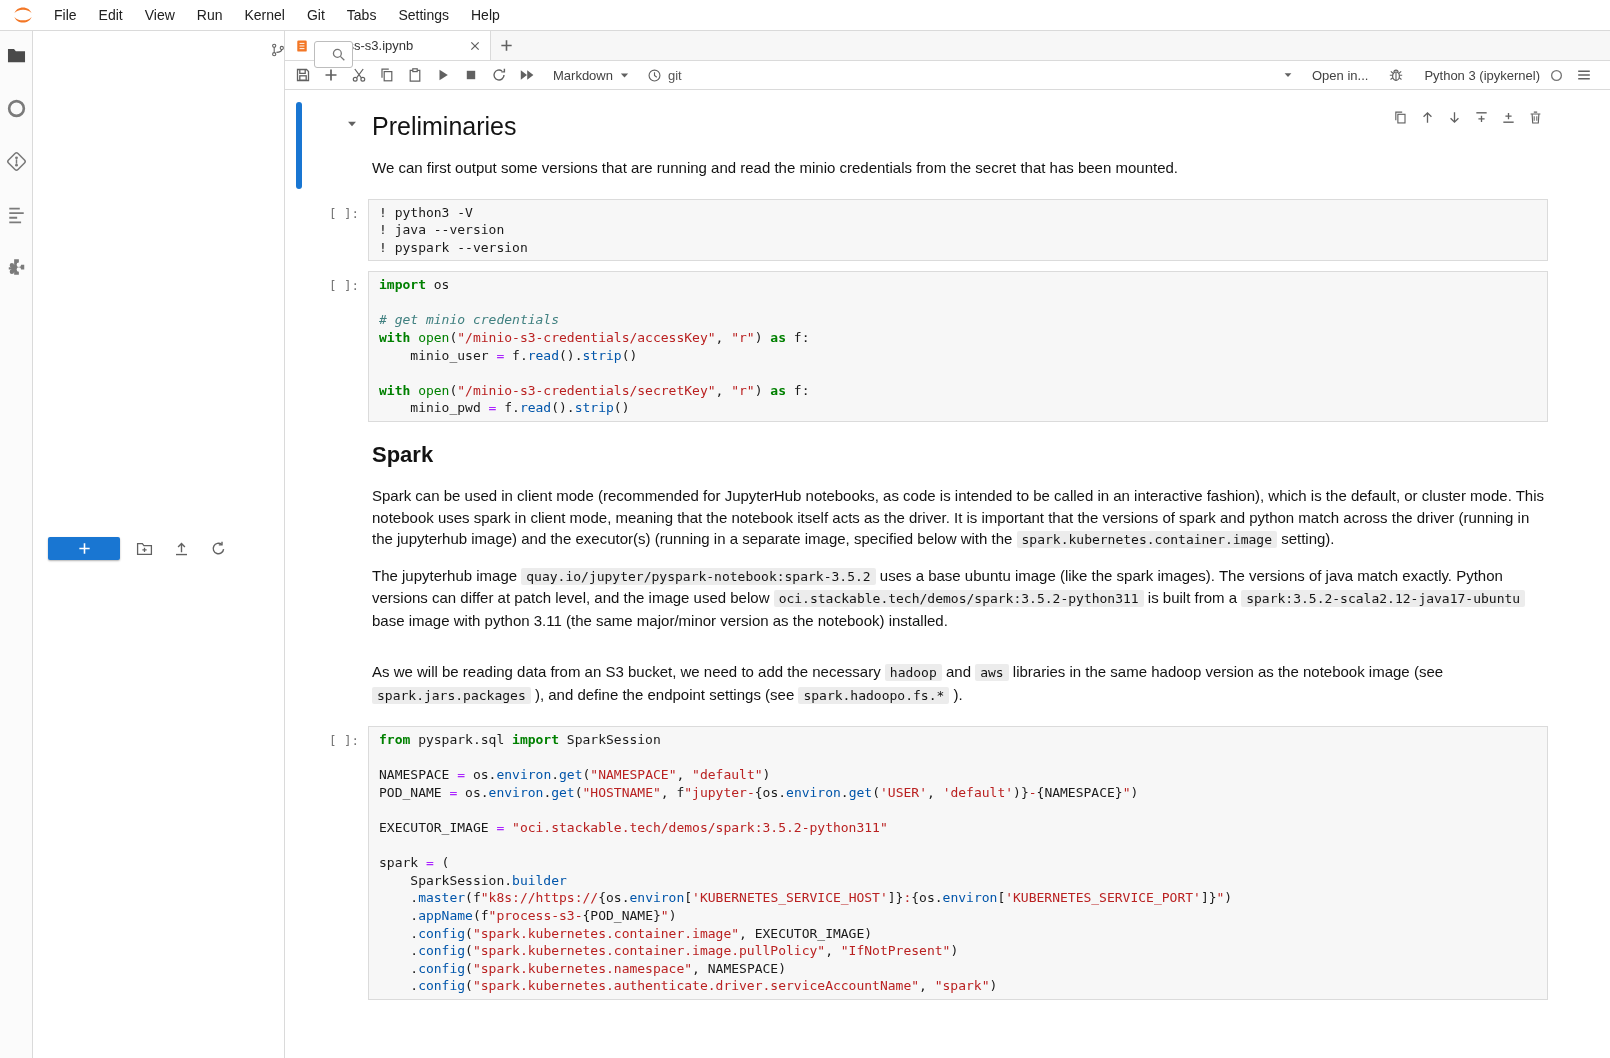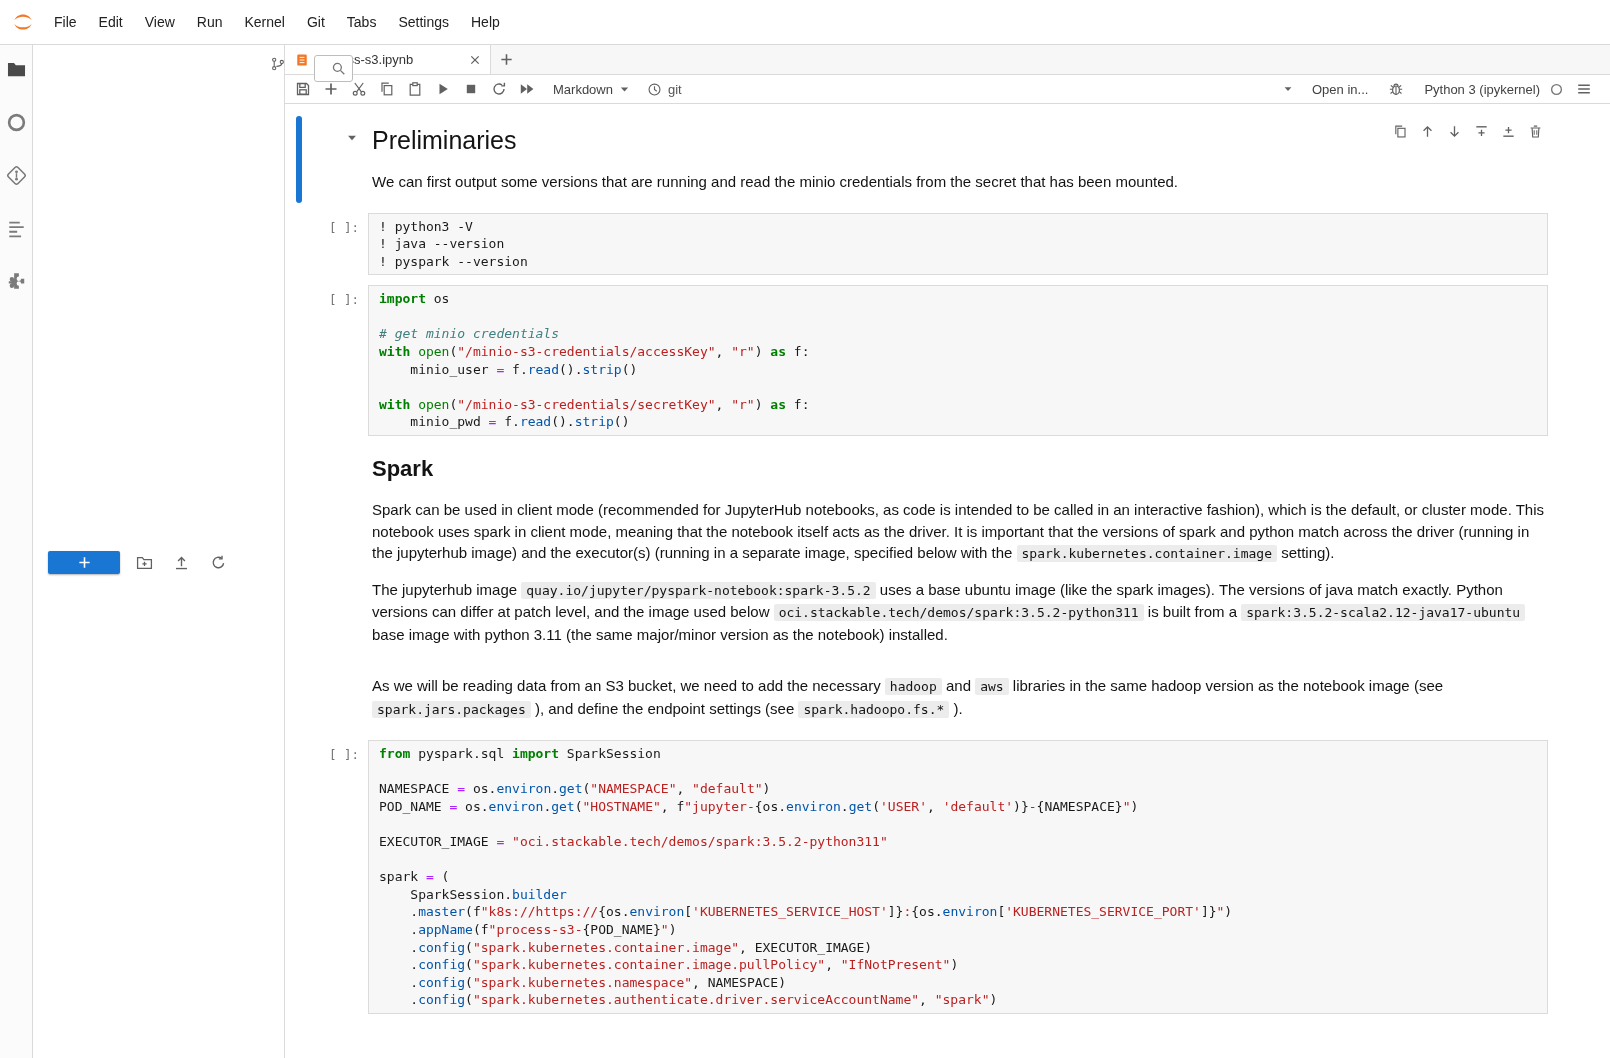--- a/index.html
+++ b/index.html
@@ -3,21 +3,21 @@
 <meta charset="utf-8">
 <style>
   *{margin:0;padding:0;box-sizing:border-box}
   html,body{width:1610px;height:1058px;overflow:hidden;background:#fff;
     font-family:"Liberation Sans",sans-serif;color:#212121}
   button{background:none;border:none;cursor:pointer;padding:0;font-family:inherit}
   .icon{display:inline-flex;color:#616161}
   .icon svg{display:block}
 
   
-  .menubar{height:45px;border-bottom:1px solid #dadada;display:flex;align-items:stretch;padding-left:6px;background:#fff}
+  .menubar{height:31px;border-bottom:1px solid #dadada;display:flex;align-items:stretch;padding-left:6px;background:#fff}
   .logo-wrap{display:flex;align-items:center;padding:0 9px 0 6px}
   .logo-wrap svg{width:22px;height:22px}
   .menu-items{display:flex}
   .menu-item{display:flex;align-items:center;padding:0 11px;font-size:14px;color:#212121;cursor:default}
 
   .body-row{display:flex;height:1027px}
 
   
   .leftstrip{width:33px;background:#fbfbfb;border-right:1px solid #dadada;display:flex;flex-direction:column;align-items:center;padding-top:14px;gap:29px}
   .strip-btn{opacity:.72}

